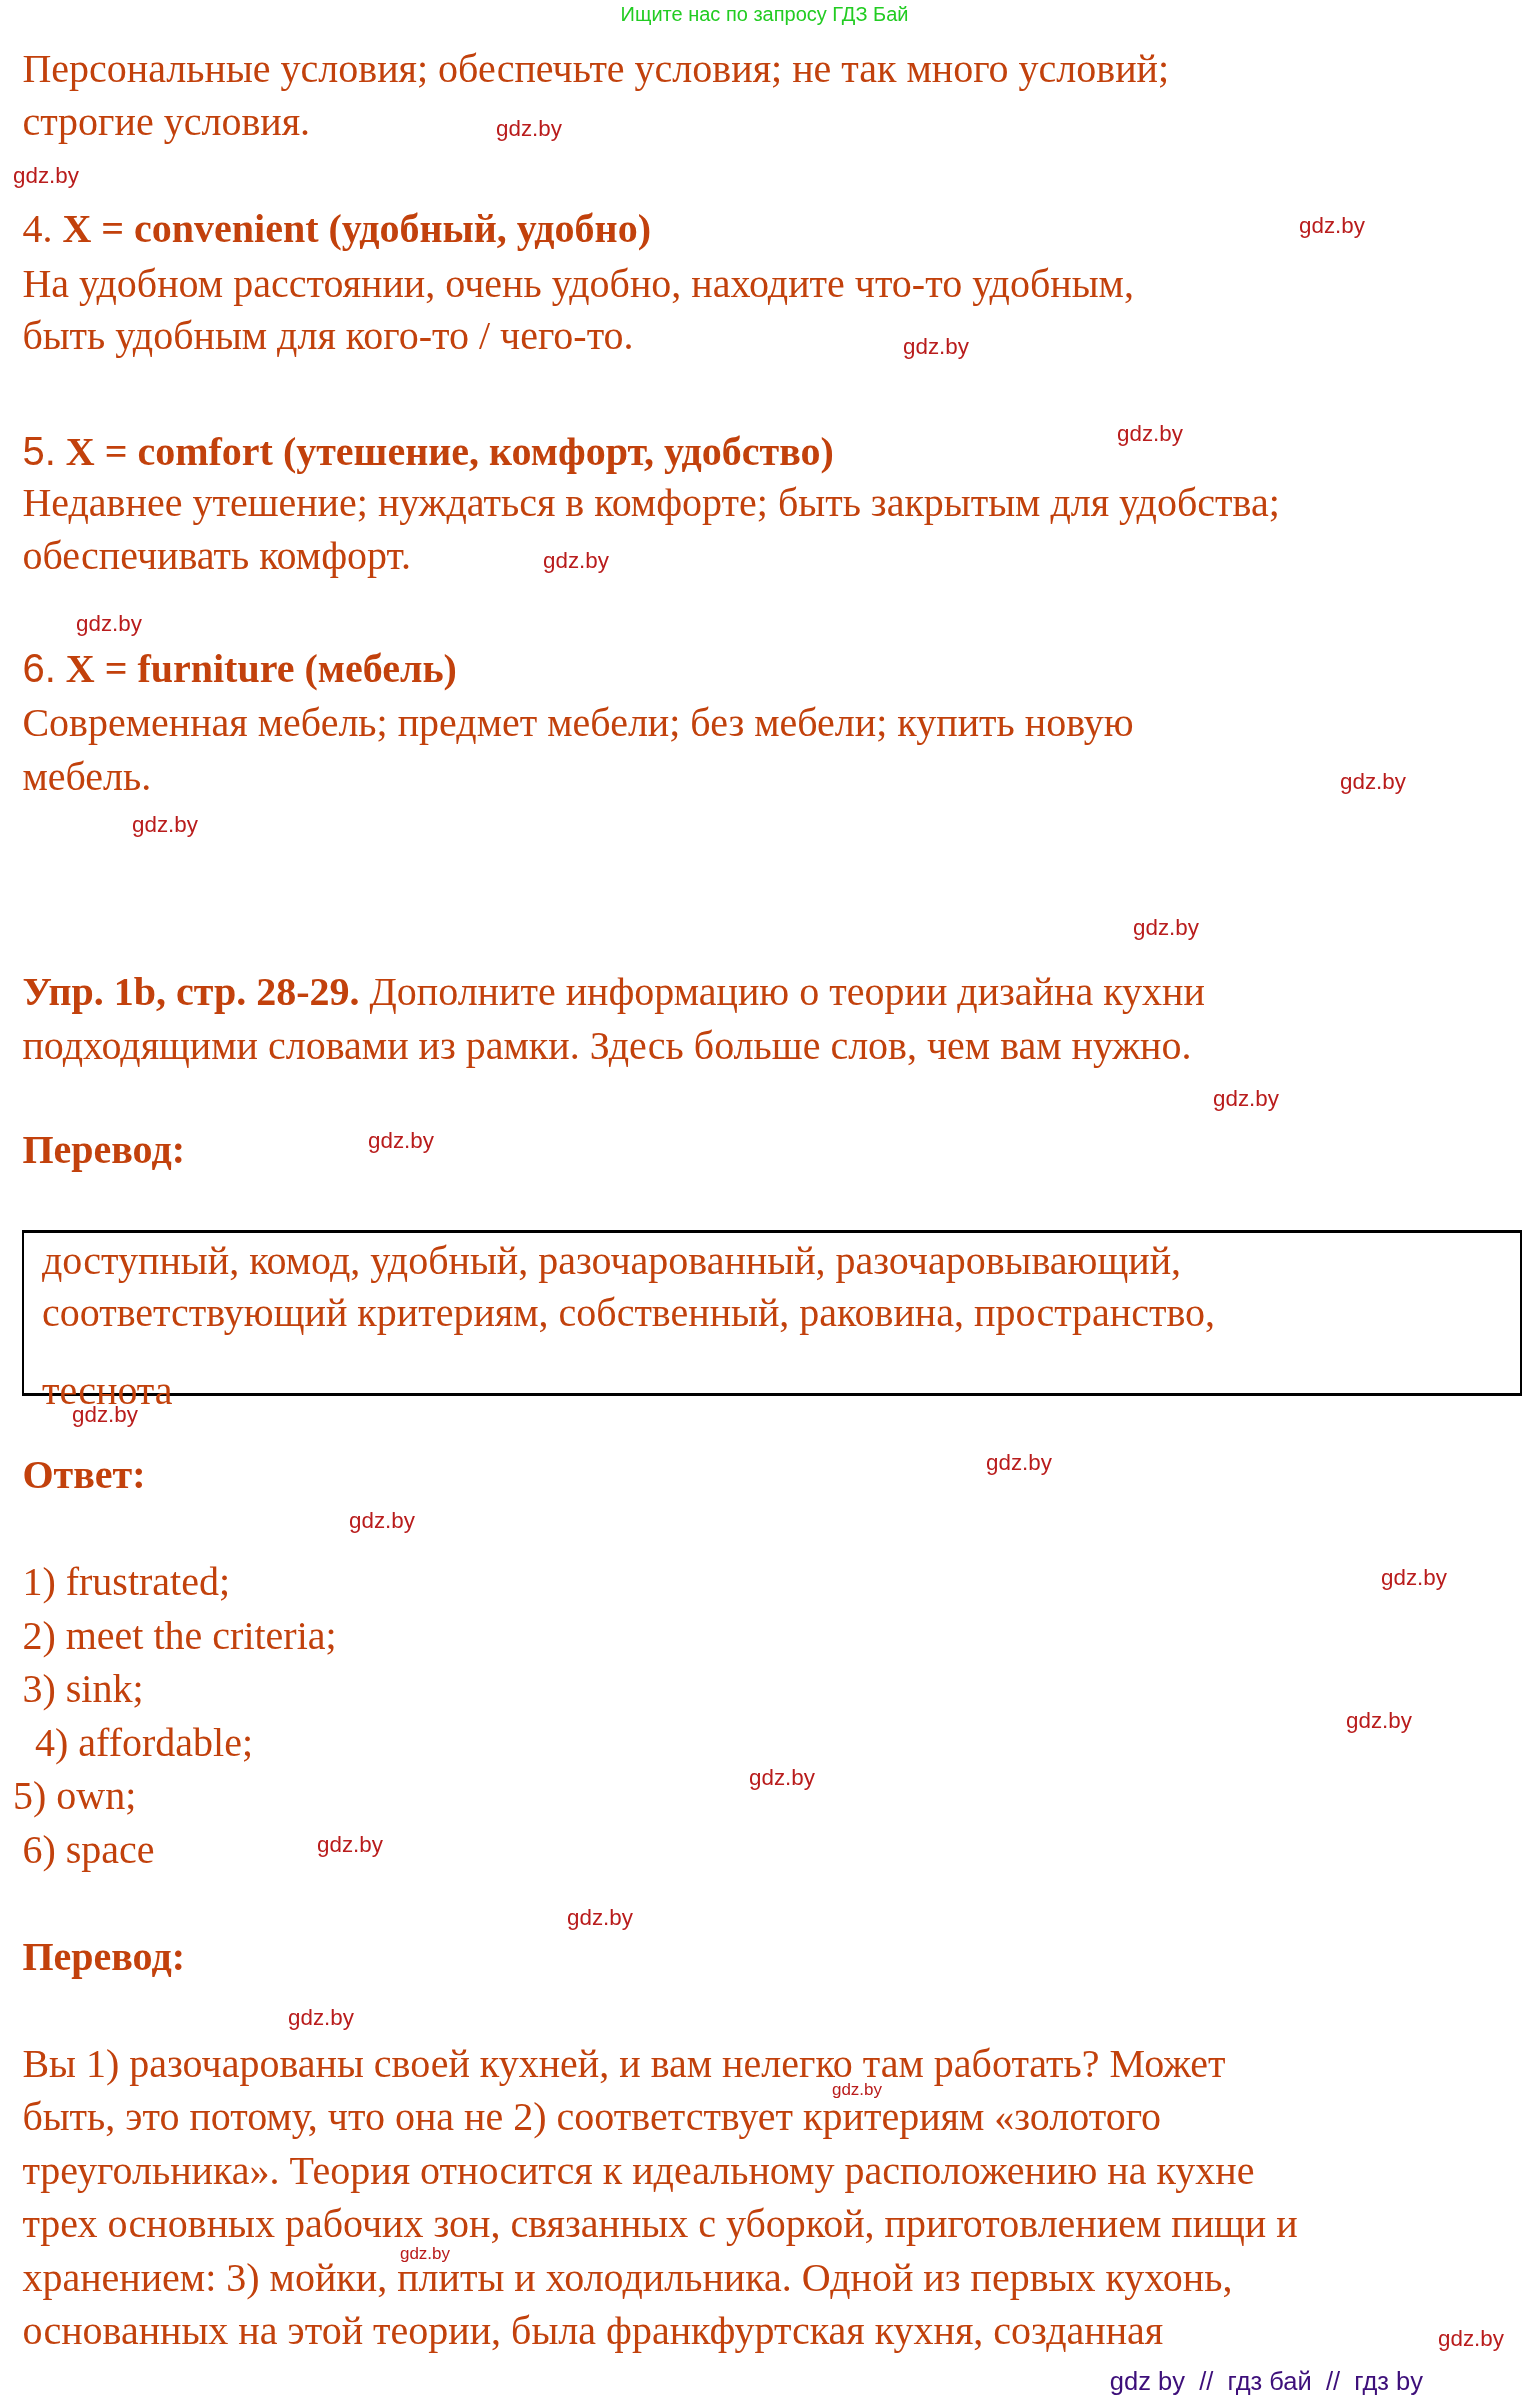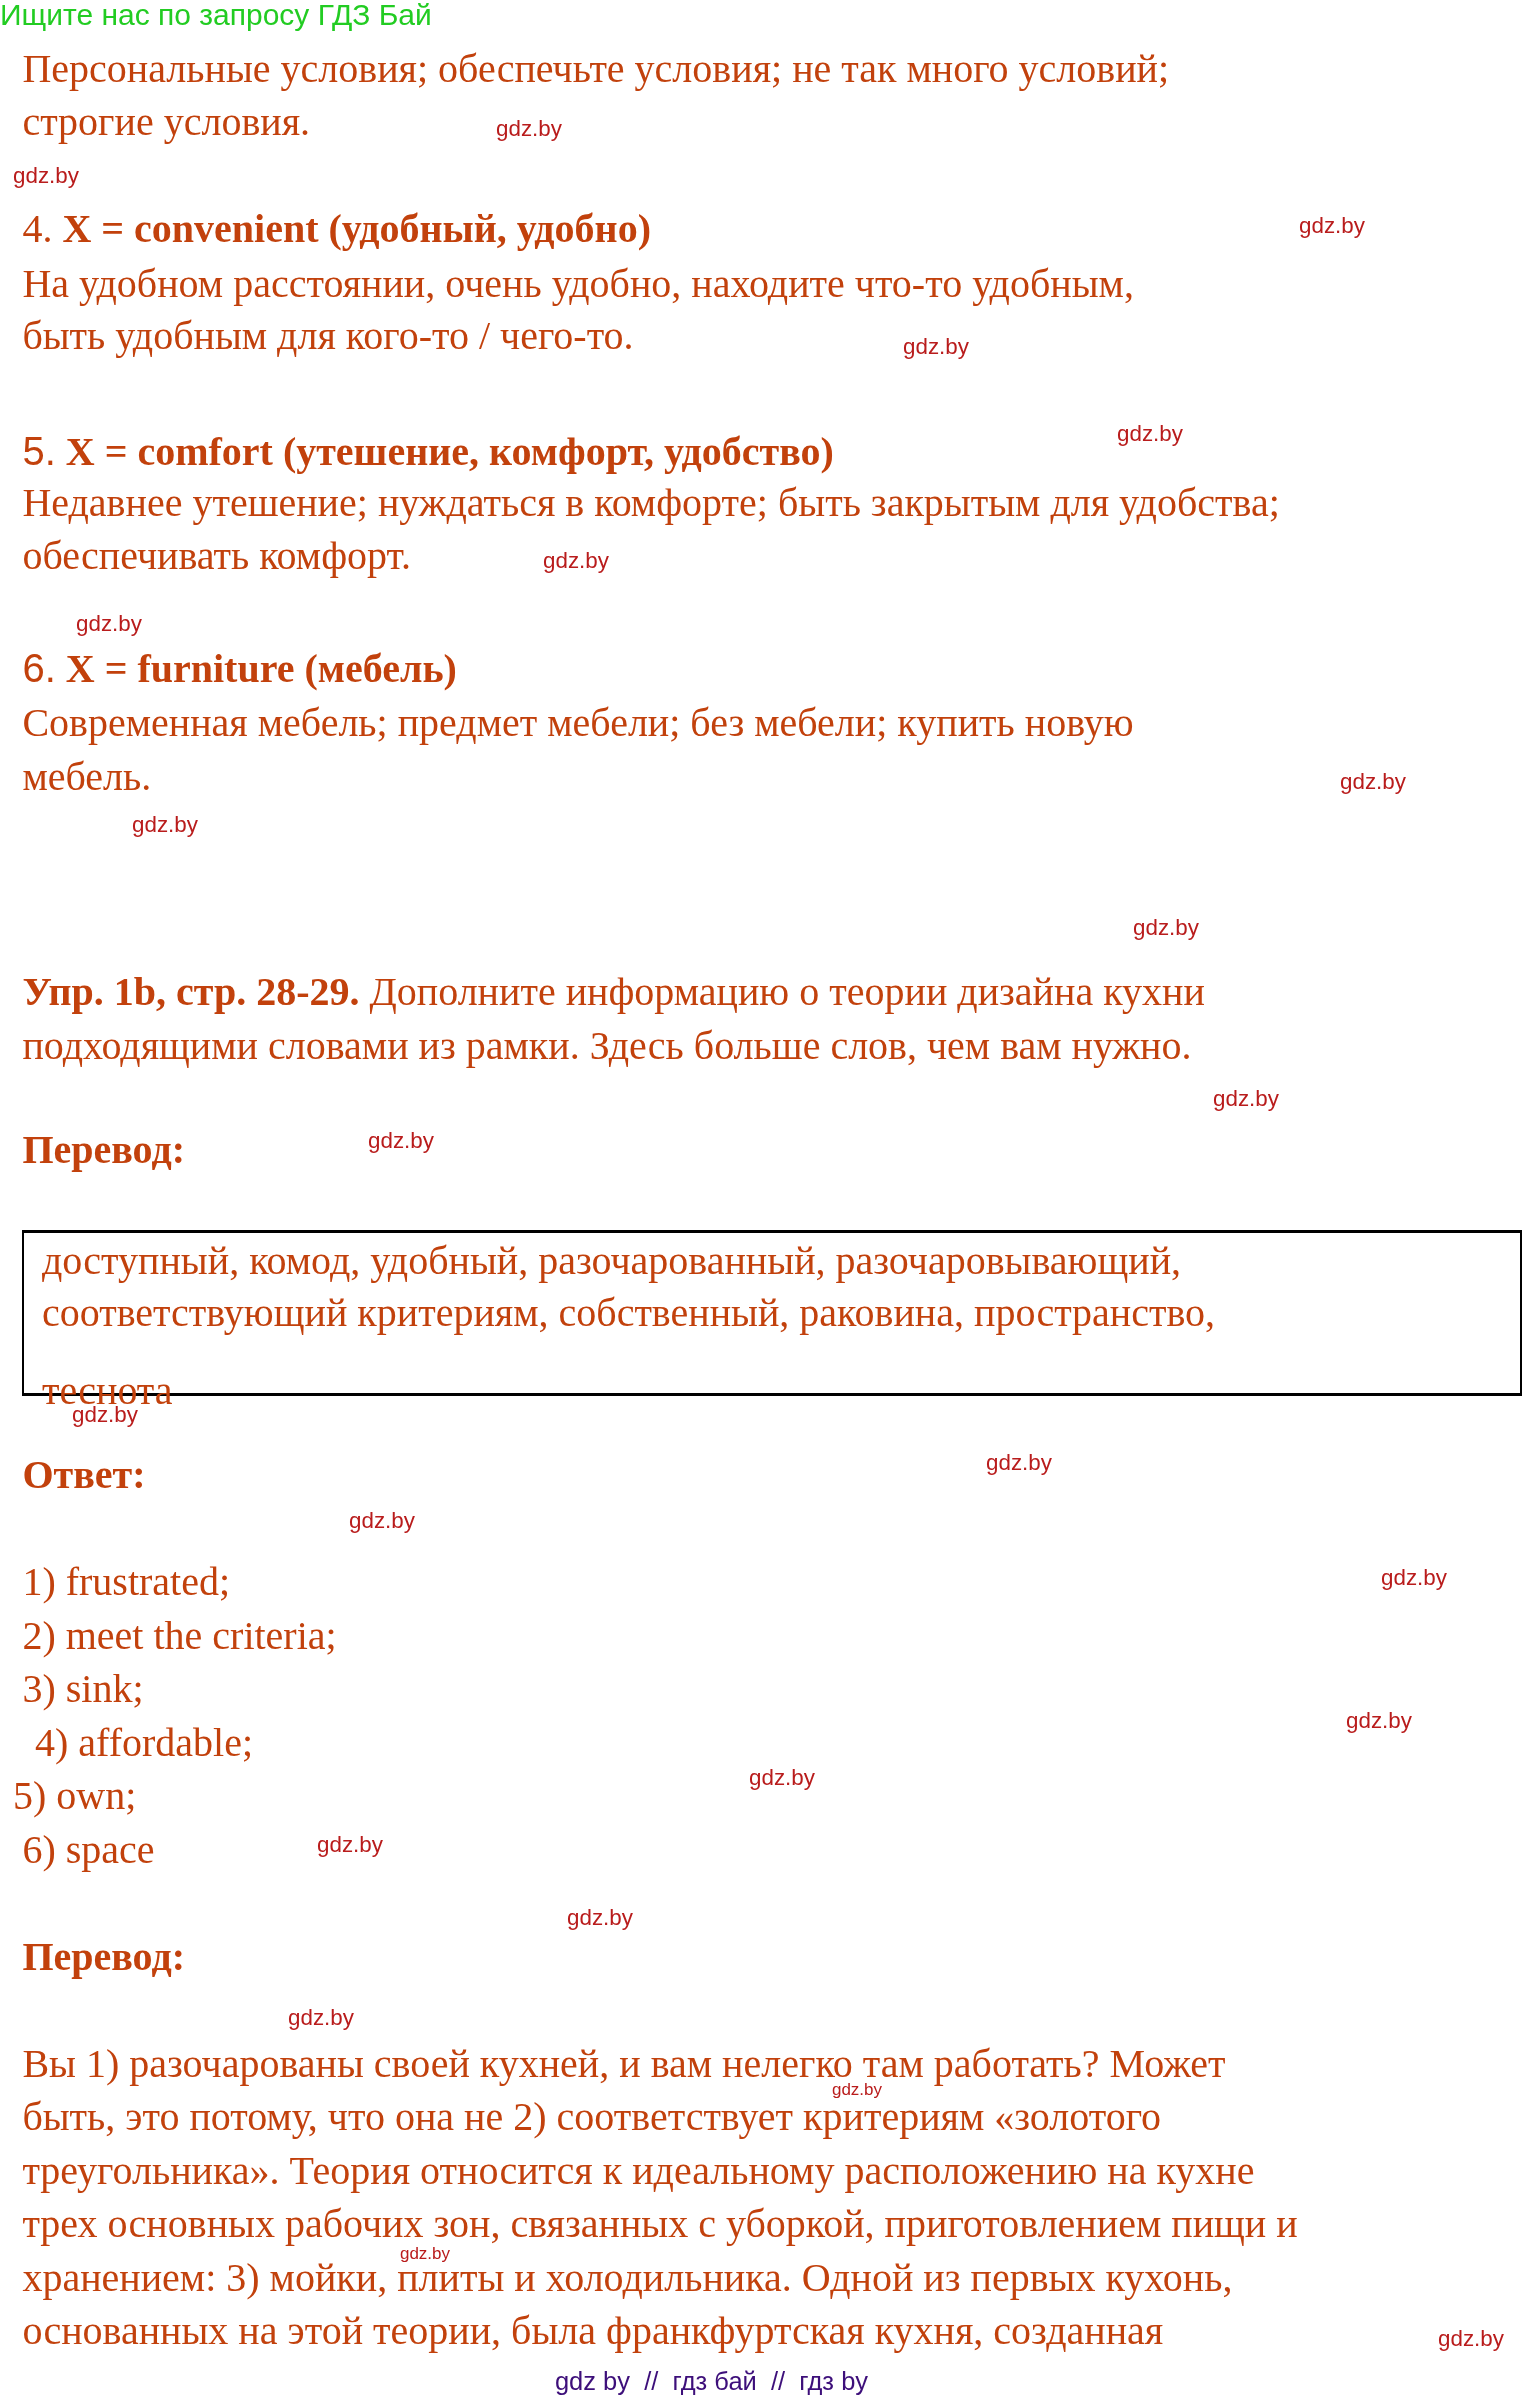--- a/index.html
+++ b/index.html
@@ -4,22 +4,22 @@
 <style>
   html, body { margin: 0; padding: 0; background: #ffffff; }
   body { width: 1529px; height: 2401px; position: relative; overflow: hidden; }
   .abs { position: absolute; white-space: nowrap; }
   .serif { font-family: "Liberation Serif", "DejaVu Serif", serif; color: #c2410c; }
   .sans { font-family: "Liberation Sans", "DejaVu Sans", sans-serif; }
   .line { font-size: 40px; line-height: 48px; transform: translateY(-24px); }
   .bold { font-weight: bold; }
   .wm { font-family: Liberation Sans, sans-serif; font-size: 22.4px; line-height: 25.5px; color: #b91c1c; transform: translate(-50%, -50%); }
   .wm.small { font-size: 17px; }
-  .top-banner { left: 0; width: 1529px; text-align: left; top: 0; font-size: 30px; line-height: 29px; }
-  .footer-banner { left: 0; width: 1423px; text-align: center; top: 2365px; font-size: 25.5px; line-height: 32px; }
+  .top-banner { left: 0; width: 1529px; text-align: center; top: 0; font-size: 20px; line-height: 29px; }
+  .footer-banner { left: 0; width: 1423px; text-align: right; top: 2365px; font-size: 25.5px; line-height: 32px; }
   .num-sans { font-family: "Liberation Sans", "DejaVu Sans", sans-serif; font-weight: normal; }
   .word-box { position: absolute; left: 22.4px; top: 1230px; width: 1496px; height: 160px; border: 3.2px solid #000; border-left-width: 2.4px; border-right-width: 2.4px; }
 </style>
 </head>
 <body>
 
 <div class="abs sans top-banner" style="color:#22cc22;">Ищите нас по запросу ГДЗ Бай</div>
 
 <div class="abs serif line" style="left:22.4px; top:69px;">Персональные условия; обеспечьте условия; не так много условий;</div>
 <div class="abs serif line" style="left:22.4px; top:122px;">строгие условия.</div>

